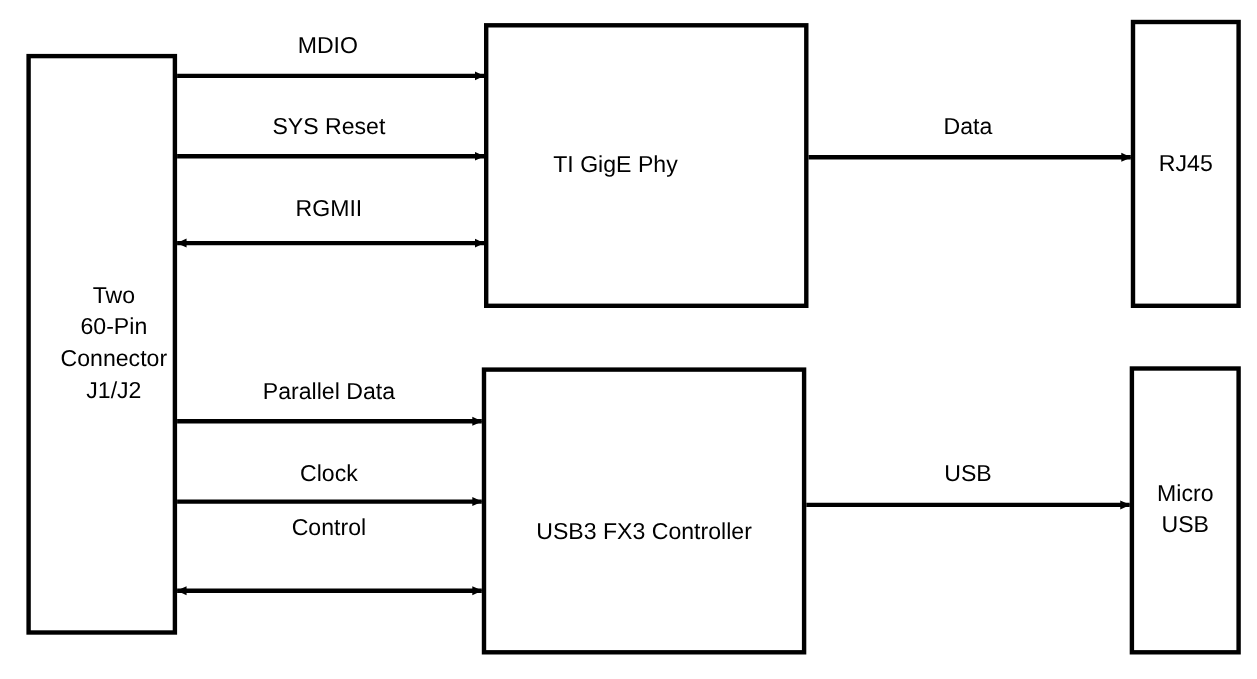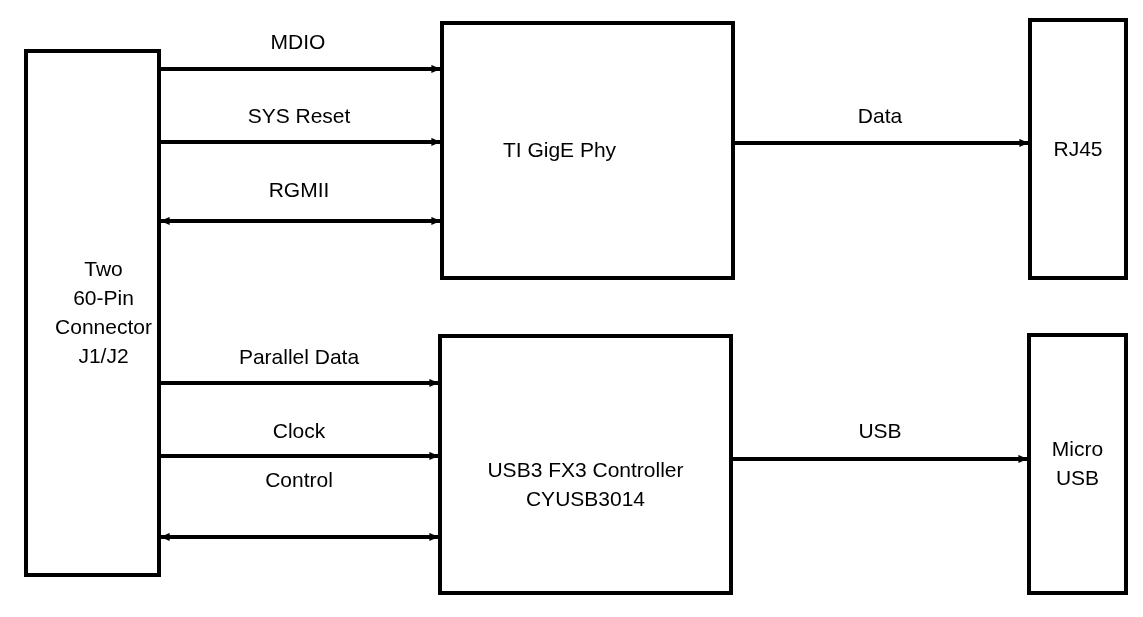--- a/index.html
+++ b/index.html
@@ -78,21 +78,21 @@
         <line x1="161" y1="383" x2="438" y2="383" stroke="#000000" stroke-width="4" marker-end="url(#arrow-end)"></line>
         <line x1="161" y1="456" x2="438" y2="456" stroke="#000000" stroke-width="4" marker-end="url(#arrow-end)"></line>
         <line x1="161" y1="537" x2="438" y2="537" stroke="#000000" stroke-width="4" marker-end="url(#arrow-end)" marker-start="url(#arrow-start)"></line>
         <line x1="733" y1="459" x2="1027" y2="459" stroke="#000000" stroke-width="4" marker-end="url(#arrow-end)"></line>
       </g>
   </svg>
 
   <div id="block-labels-layer">
       <div class="block-label" style="left: 24px; top: 49px; width: 159px; height: 528px;"><span class="lbl-line">Two</span><span class="lbl-line">60-Pin</span><span class="lbl-line">Connector</span><span class="lbl-line">J1/J2</span></div>
       <div class="block-label" style="left: 412px; top: 21px; width: 295px; height: 259px;"><span class="lbl-line">TI GigE Phy</span></div>
-      <div class="block-label" style="left: 438px; top: 354px; width: 295px; height: 261px;"><span class="lbl-line">USB3 FX3 Controller</span><span class="lbl-line">CYUSB3014</span></div>
+      <div class="block-label" style="left: 438px; top: 354px; width: 295px; height: 261px;"><span class="lbl-line">USB3 FX3 Controller</span></div>
       <div class="block-label" style="left: 1028px; top: 18px; width: 100px; height: 262px;"><span class="lbl-line">RJ45</span></div>
       <div class="block-label" style="left: 1027px; top: 333px; width: 101px; height: 262px;"><span class="lbl-line">Micro</span><span class="lbl-line">USB</span></div>
     </div>
   <div id="edge-labels-layer">
       <div class="edge-label" style="left: 148px; top: 31px; width: 300px;">MDIO</div>
       <div class="edge-label" style="left: 149px; top: 105px; width: 300px;">SYS Reset</div>
       <div class="edge-label" style="left: 149px; top: 179px; width: 300px;">RGMII</div>
       <div class="edge-label" style="left: 730px; top: 105px; width: 300px;">Data</div>
       <div class="edge-label" style="left: 149px; top: 346px; width: 300px;">Parallel Data</div>
       <div class="edge-label" style="left: 149px; top: 420px; width: 300px;">Clock</div>

